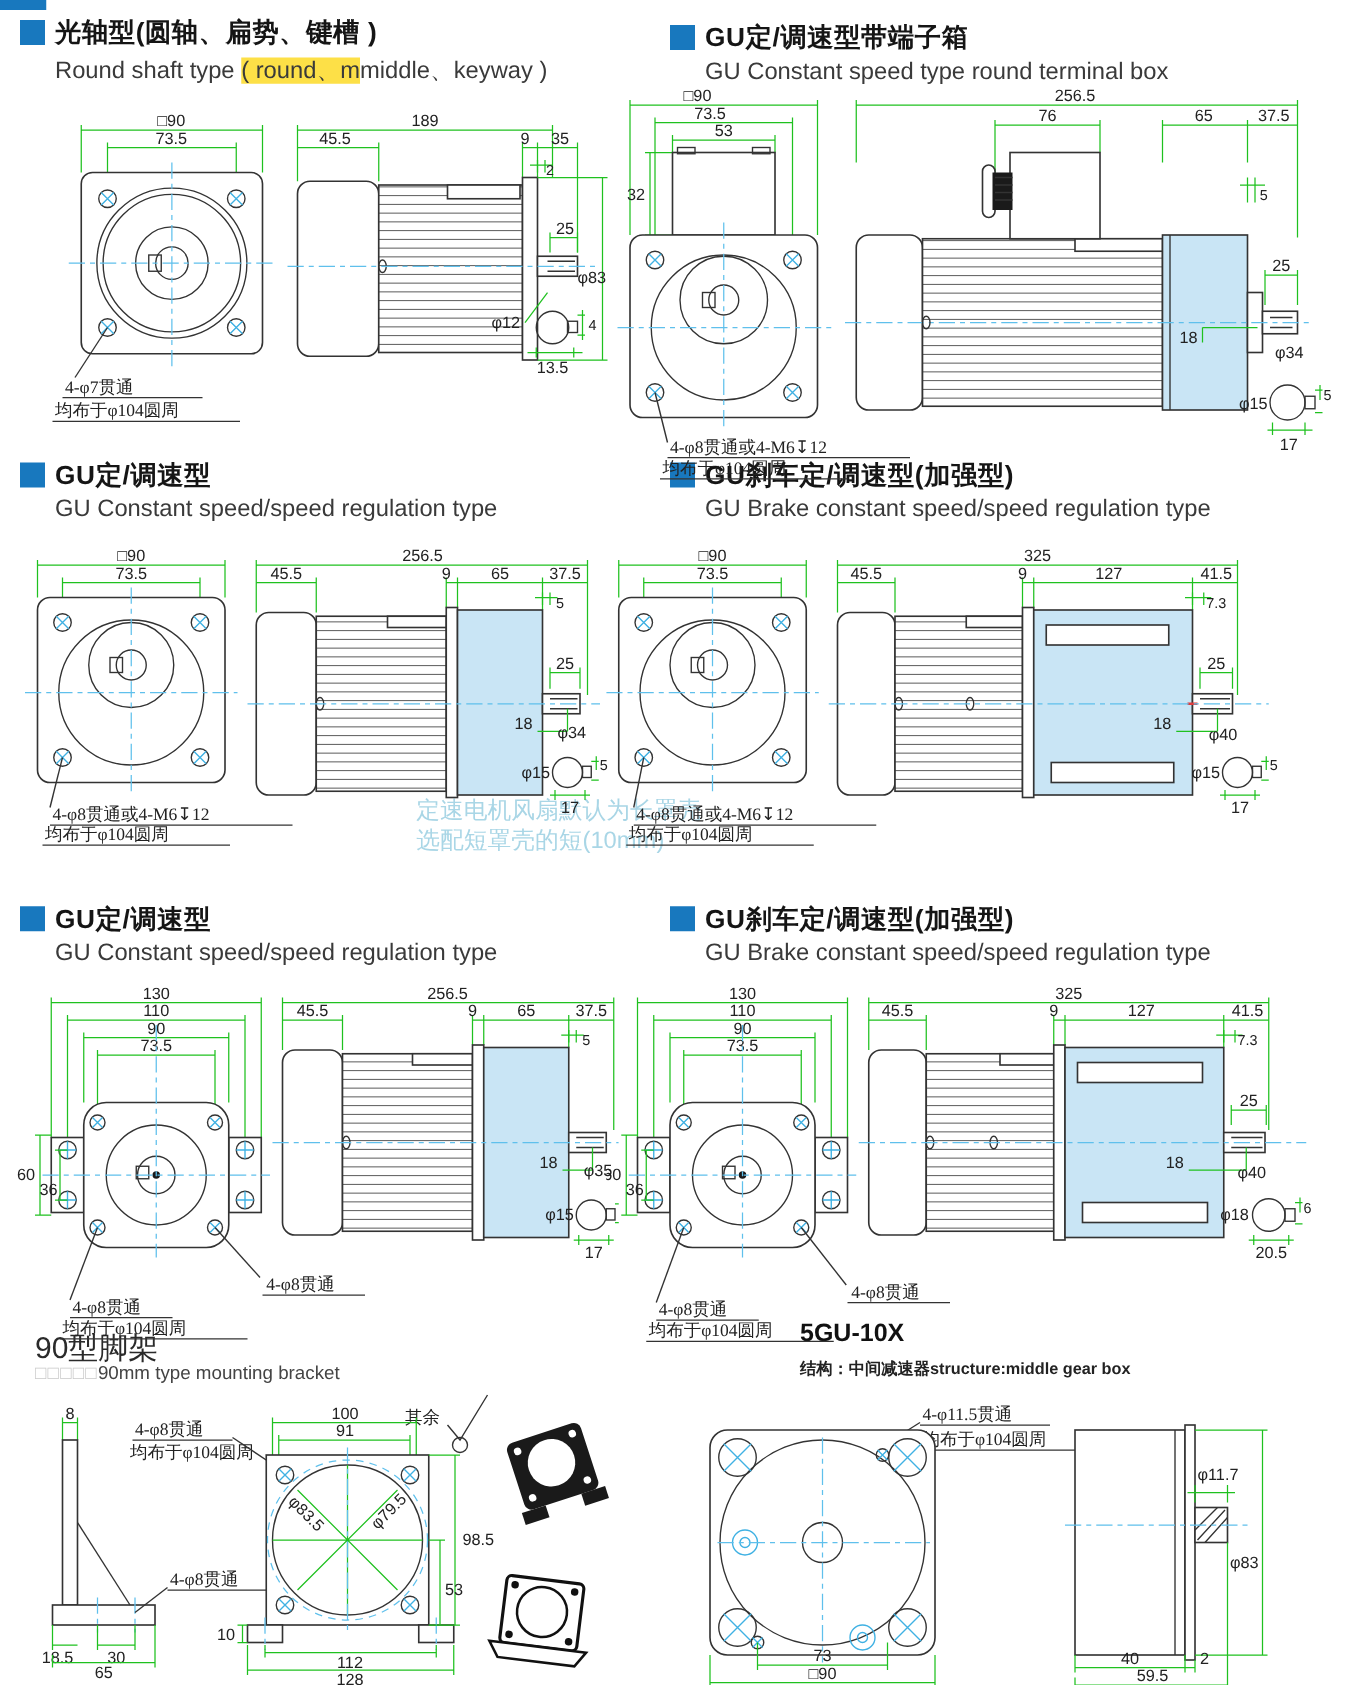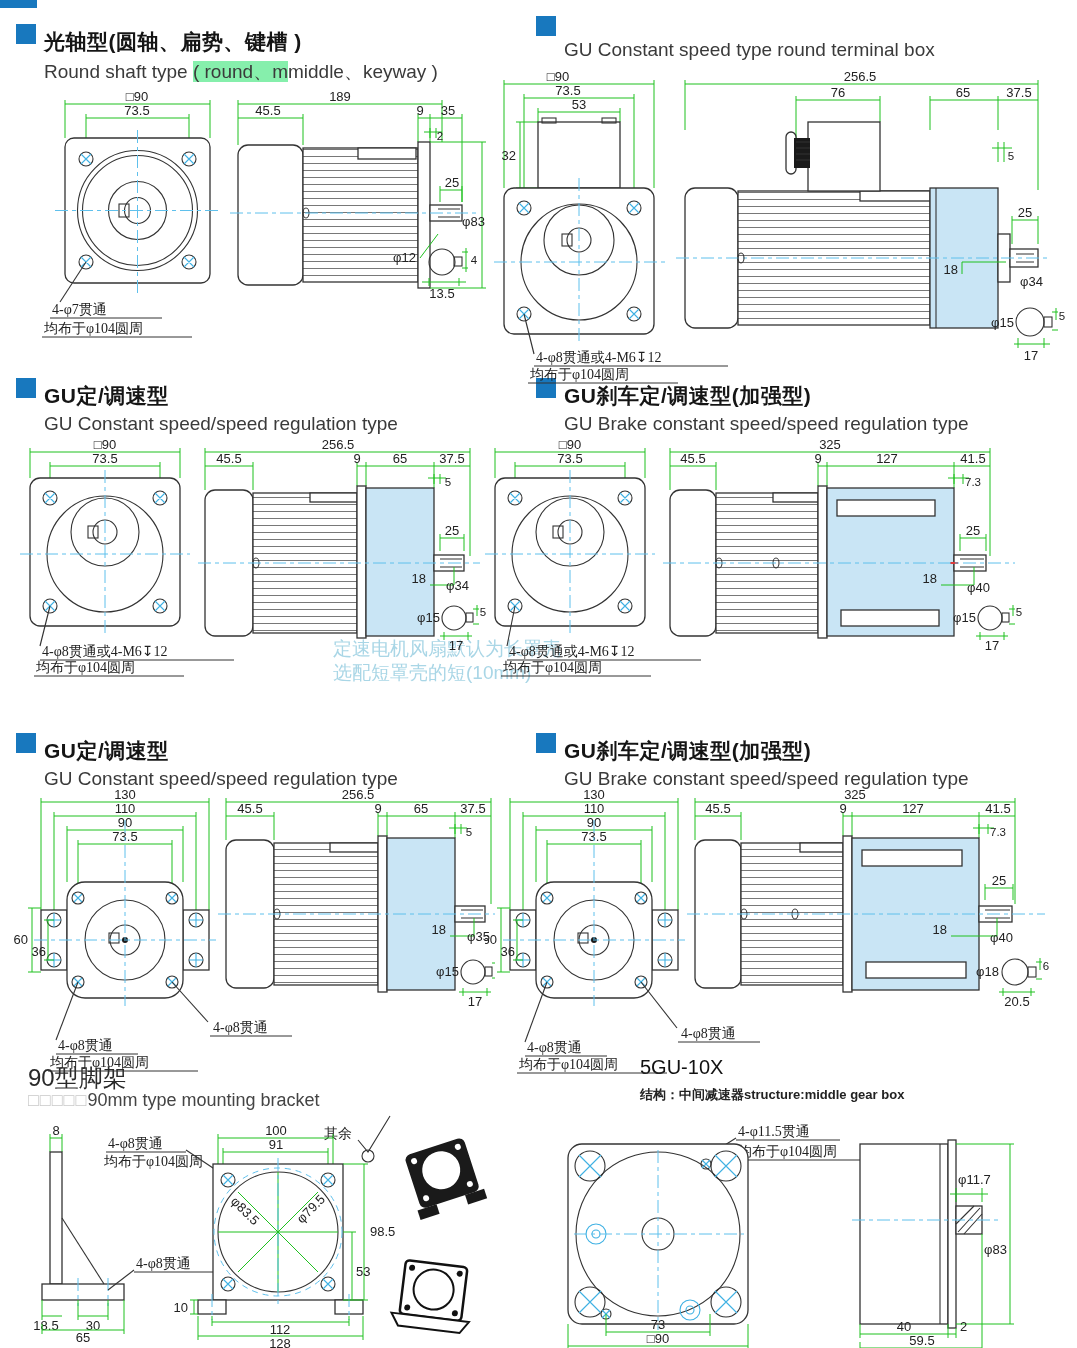--- a/index.html
+++ b/index.html
@@ -2,28 +2,28 @@
 <html><head>
 <meta charset="utf-8">
 <style>
   html,body{margin:0;padding:0;background:#fff;}
   #page{position:relative;width:1077px;height:1348px;background:#fff;overflow:hidden;
         font-family:"Liberation Sans",sans-serif;}
   .corner{position:absolute;left:0;top:0;width:37px;height:8px;background:#1878be;}
   .hdr{position:absolute;}
   .hrow{display:flex;align-items:center;gap:8px;}
   .hsq{width:20px;height:20px;background:#1878be;flex:0 0 auto;}
-  .hcn{font-weight:bold;font-size:21px;color:#151515;letter-spacing:0.5px;margin-top:16px;}
+  .hcn{font-weight:bold;font-size:21px;color:#151515;letter-spacing:0.5px;}
   .hen{font-size:19px;color:#3a3a3a;margin-left:28px;margin-top:3px;}
-  .hl{background:#86efac;text-align:center;}
+  .hl{background:#fde047;text-align:center;}
   .bluenote{position:absolute;font-size:19px;color:#a9d6e6;line-height:24px;}
   .gtitle{position:absolute;font-size:24px;color:#2a2a2a;}
-  .gsub{position:absolute;font-size:18px;color:#444;}
+  .gsub{position:absolute;font-size:15px;color:#444;}
   .gsub .boxes{color:#c9c9c9;letter-spacing:1px;}
-  .htitle{position:absolute;font-size:20px;font-weight:normal;color:#111;}
+  .htitle{position:absolute;font-size:20px;font-weight:bold;color:#111;}
   .hsub{position:absolute;font-size:13px;font-weight:bold;color:#222;}
   .panel{position:absolute;}
   svg{display:block;}
   svg .ol{fill:#fff;stroke:#333;stroke-width:1.3;}
   svg .ol2{fill:none;stroke:#333;stroke-width:1.1;}
   svg .blk{fill:#1a1a1a;stroke:none;}
   svg .blue{fill:#c9e5f5;stroke:#333;stroke-width:1.3;}
   svg .fins{fill:url(#fins);stroke:#333;stroke-width:1.3;}
   svg .dim{fill:none;stroke:#1fc11f;stroke-width:1;}
   svg .cl{fill:none;stroke:#5fc0ec;stroke-width:1;stroke-dasharray:13 4 4 4;}
@@ -54,20 +54,21 @@
 <div class="hdr" style="left:16px;top:12px">
   <div class="hrow">
         <span class="hsq"></span>
     <span class="hcn">光轴型(圆轴、扁势、键槽 )</span>
       </div>
   <div class="hen"><span>Round shaft type </span><span class="hl">( round、m</span><span>middle、keyway )</span></div>
 </div>
 <div class="hdr" style="left:536px;top:16px">
   <div class="hrow">
         <span class="hsq"></span>
+    <span class="hcn">GU定/调速型带端子箱</span>
       </div>
   <div class="hen">GU Constant speed type round terminal box</div>
 </div>
 <div class="hdr" style="left:16px;top:366px">
   <div class="hrow">
         <span class="hsq"></span>
     <span class="hcn">GU定/调速型</span>
       </div>
   <div class="hen">GU Constant speed/speed regulation type</div>
 </div>

